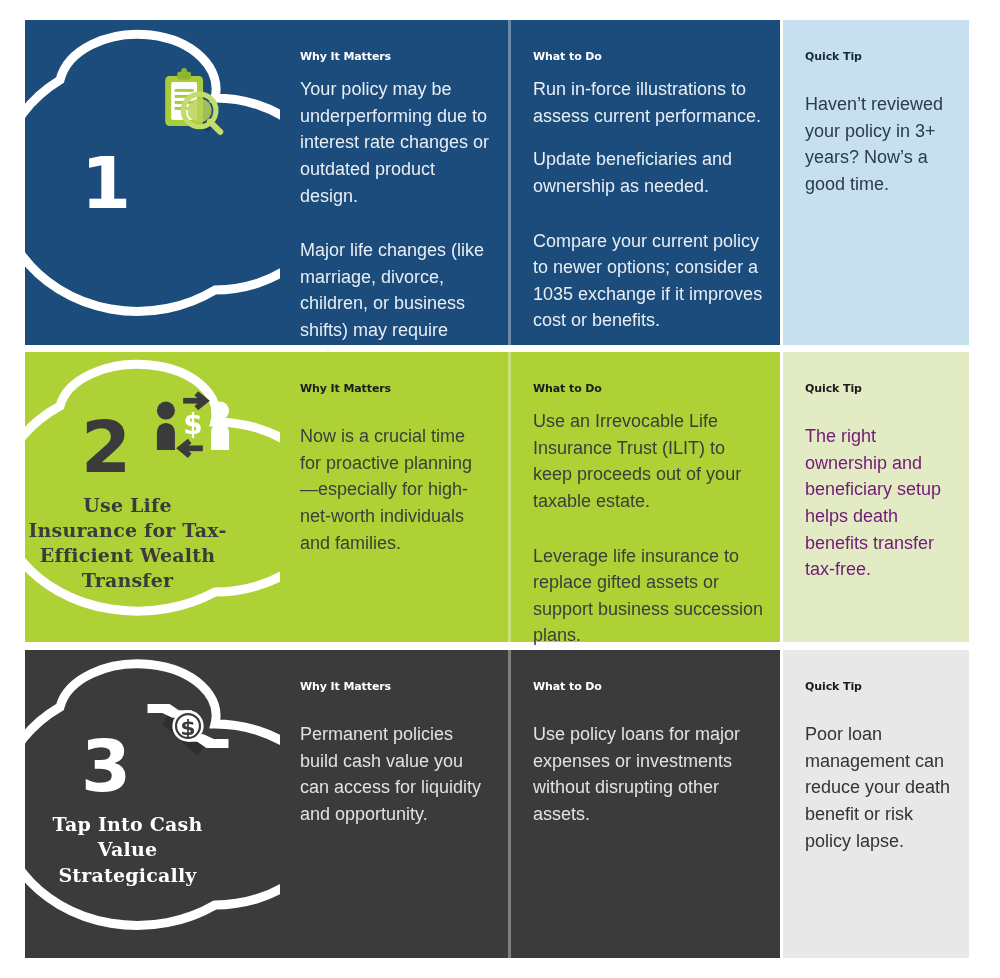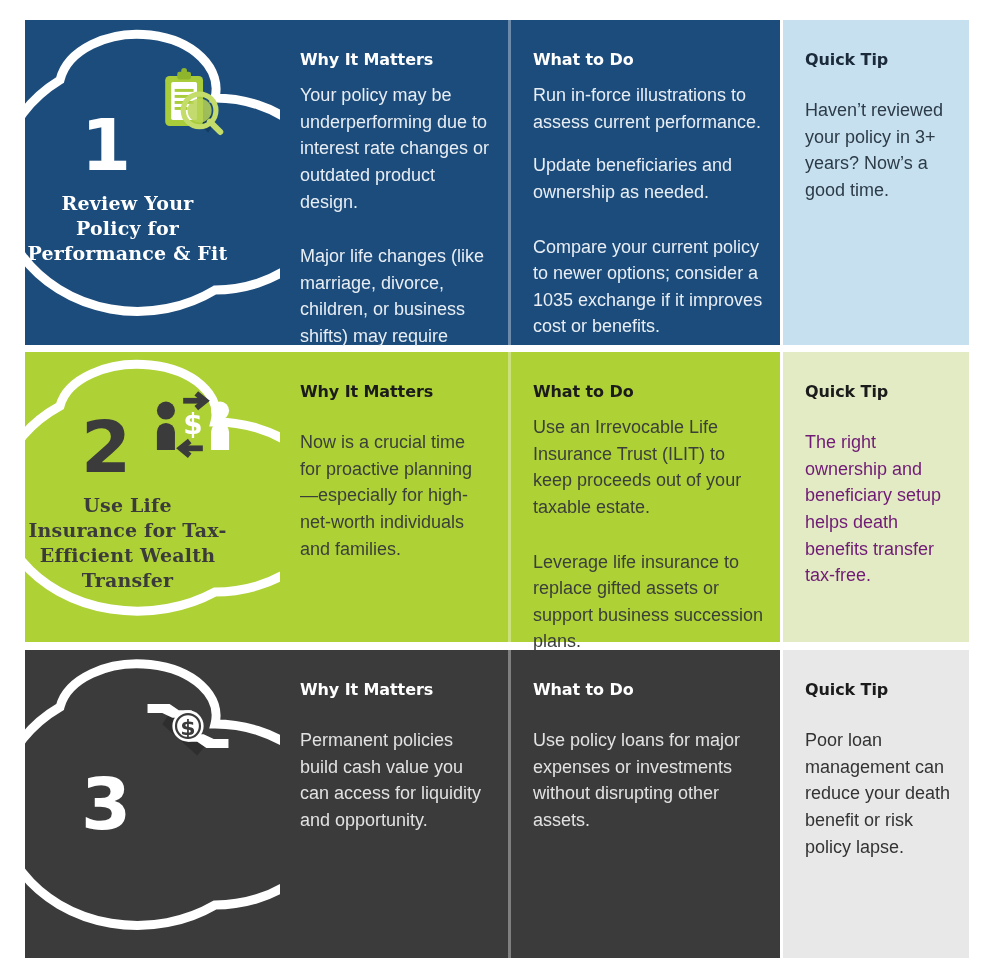--- a/index.html
+++ b/index.html
@@ -114,21 +114,21 @@
     top: 30px;
     box-sizing: border-box;
   }
   .col-why  { left: 275px; width: 190px; }
   .col-what { left: 508px; width: 232px; }
   .col-tip  { left: 22px;  width: 150px; }
 
   .col-heading {
     font-family: "DejaVu Sans", sans-serif;
     font-weight: bold;
-    font-size: 16px;
+    font-size: 11px;
     letter-spacing: -.1px;
     margin: 0 0 13px 0;
   }
   .col-para {
     font-size: 18px;
     line-height: 1.48;
     margin: 0 0 17px 0;
   }
   .col-para:last-child { margin-bottom: 0; margin-top: 28px; }
 
@@ -184,21 +184,20 @@
         <svg viewBox="0 0 280 325" preserveAspectRatio="none" aria-hidden="true">
           <g fill="none" stroke="#ffffff" stroke-width="9">
             <path d="M 215 78
                      A 76 53 0 0 0 60 60
                      A 130 118 0 1 0 215 270
                      A 76 63 0 0 0 215 78 Z"></path>
           </g>
         </svg>
         <div class="badge-inner">
           <div class="badge-number">1</div>
-          <div class="badge-title">Review Your Policy for Performance &amp; Fit</div>
         </div>
         <div class="badge-icon">
           <svg viewBox="0 0 100 100" aria-hidden="true">
             <path d="M45 32 L78 66 L70 80 L38 48 Z" fill="#143c63"></path>
             <rect x="20" y="14" width="44" height="58" rx="5" fill="#a8cc3a"></rect>
             <rect x="27" y="21" width="30" height="44" rx="2" fill="#ffffff"></rect>
             <rect x="31" y="29" width="22" height="3.4" fill="#a8cc3a"></rect>
             <rect x="31" y="36" width="22" height="3.4" fill="#a8cc3a"></rect>
             <rect x="31" y="43" width="22" height="3.4" fill="#a8cc3a"></rect>
             <rect x="31" y="50" width="15" height="3.4" fill="#a8cc3a"></rect>
@@ -293,20 +292,21 @@
         <svg viewBox="0 0 280 308" preserveAspectRatio="none" aria-hidden="true">
           <g fill="none" stroke="#ffffff" stroke-width="9">
             <path d="M 215 74
                      A 76 50 0 0 0 60 57
                      A 130 112 0 1 0 215 255
                      A 76 60 0 0 0 215 74 Z"></path>
           </g>
         </svg>
         <div class="badge-inner">
           <div class="badge-number">3</div>
+          <div class="badge-title">Tap Into Cash Value Strategically</div>
         </div>
         <div class="badge-icon" style="top:30px;left:140px;width:96px;height:92px;">
           <svg viewBox="0 0 100 100" aria-hidden="true">
             <path d="M30 36 L70 70 L60 82 L22 48 Z" fill="#2e2e2e"></path>
             <path d="M6 26 L30 26 L40 33 L52 33 a4 4 0 0 1 0 8 L33 41 L22 36 L6 36 Z" fill="#ffffff"></path>
             <path d="M94 74 L70 74 L60 67 L48 67 a4 4 0 0 0 0 -8 L67 59 L78 64 L94 64 Z" fill="#ffffff"></path>
             <circle cx="50" cy="50" r="17" fill="#ffffff"></circle>
             <circle cx="50" cy="50" r="13" fill="none" stroke="#3b3b3b" stroke-width="2.4"></circle>
             <text x="50" y="60" font-family="DejaVu Sans, sans-serif" font-size="24" font-weight="bold" fill="#3b3b3b" text-anchor="middle">$</text>
           </svg>

